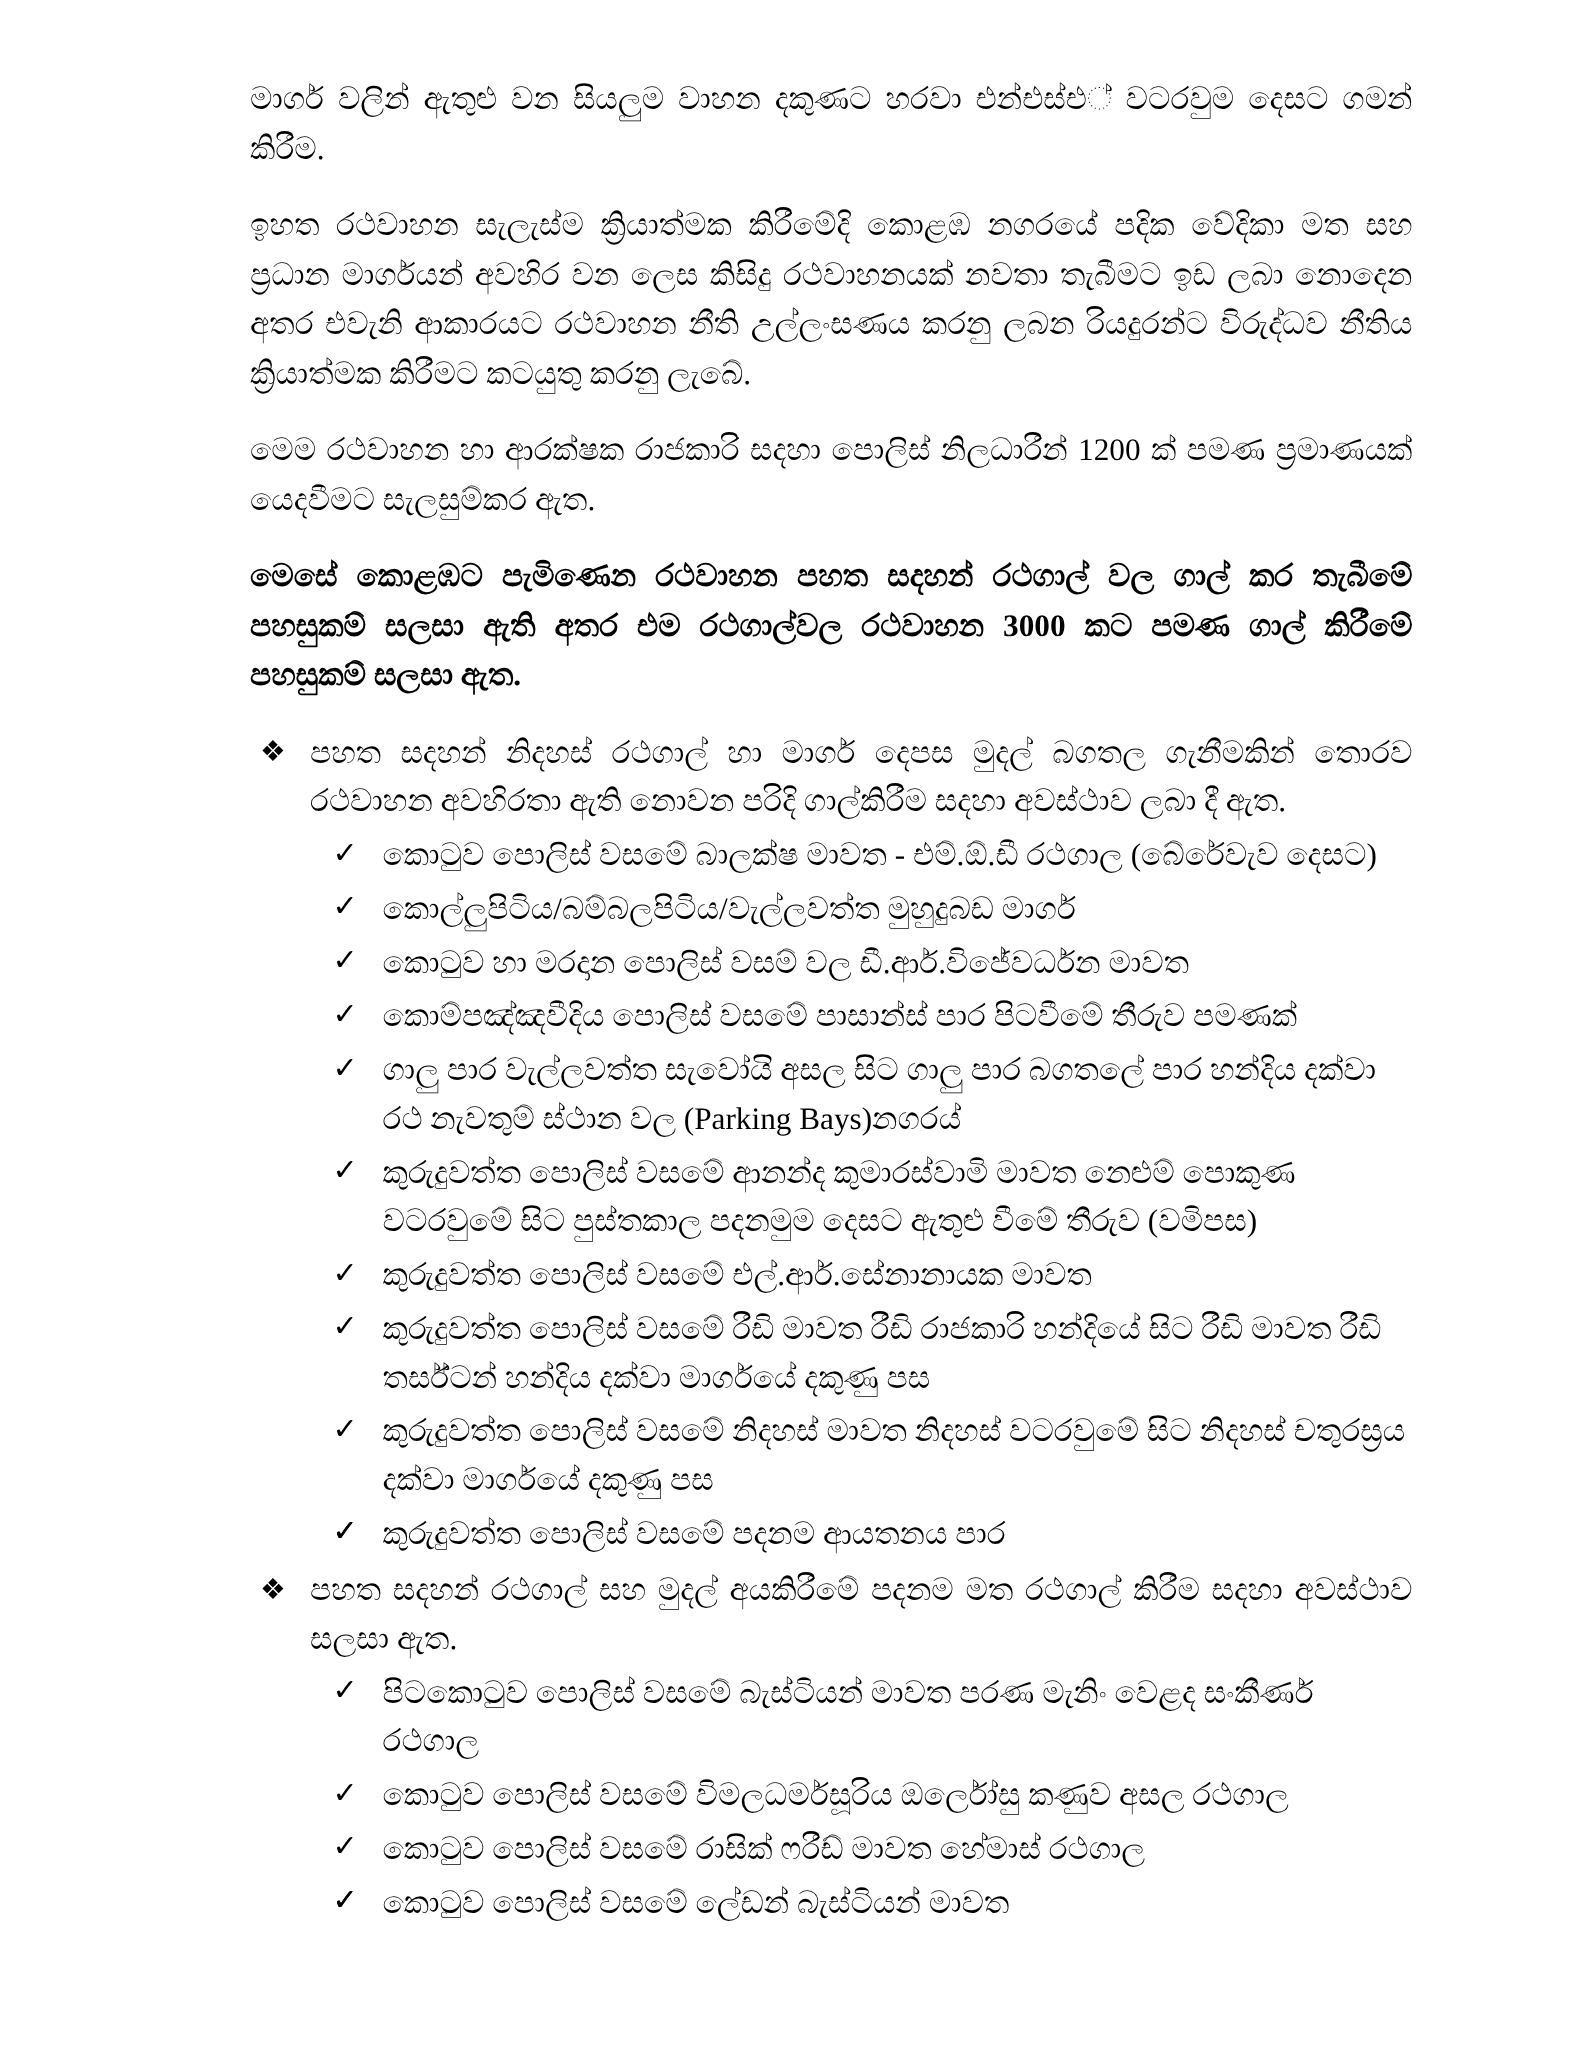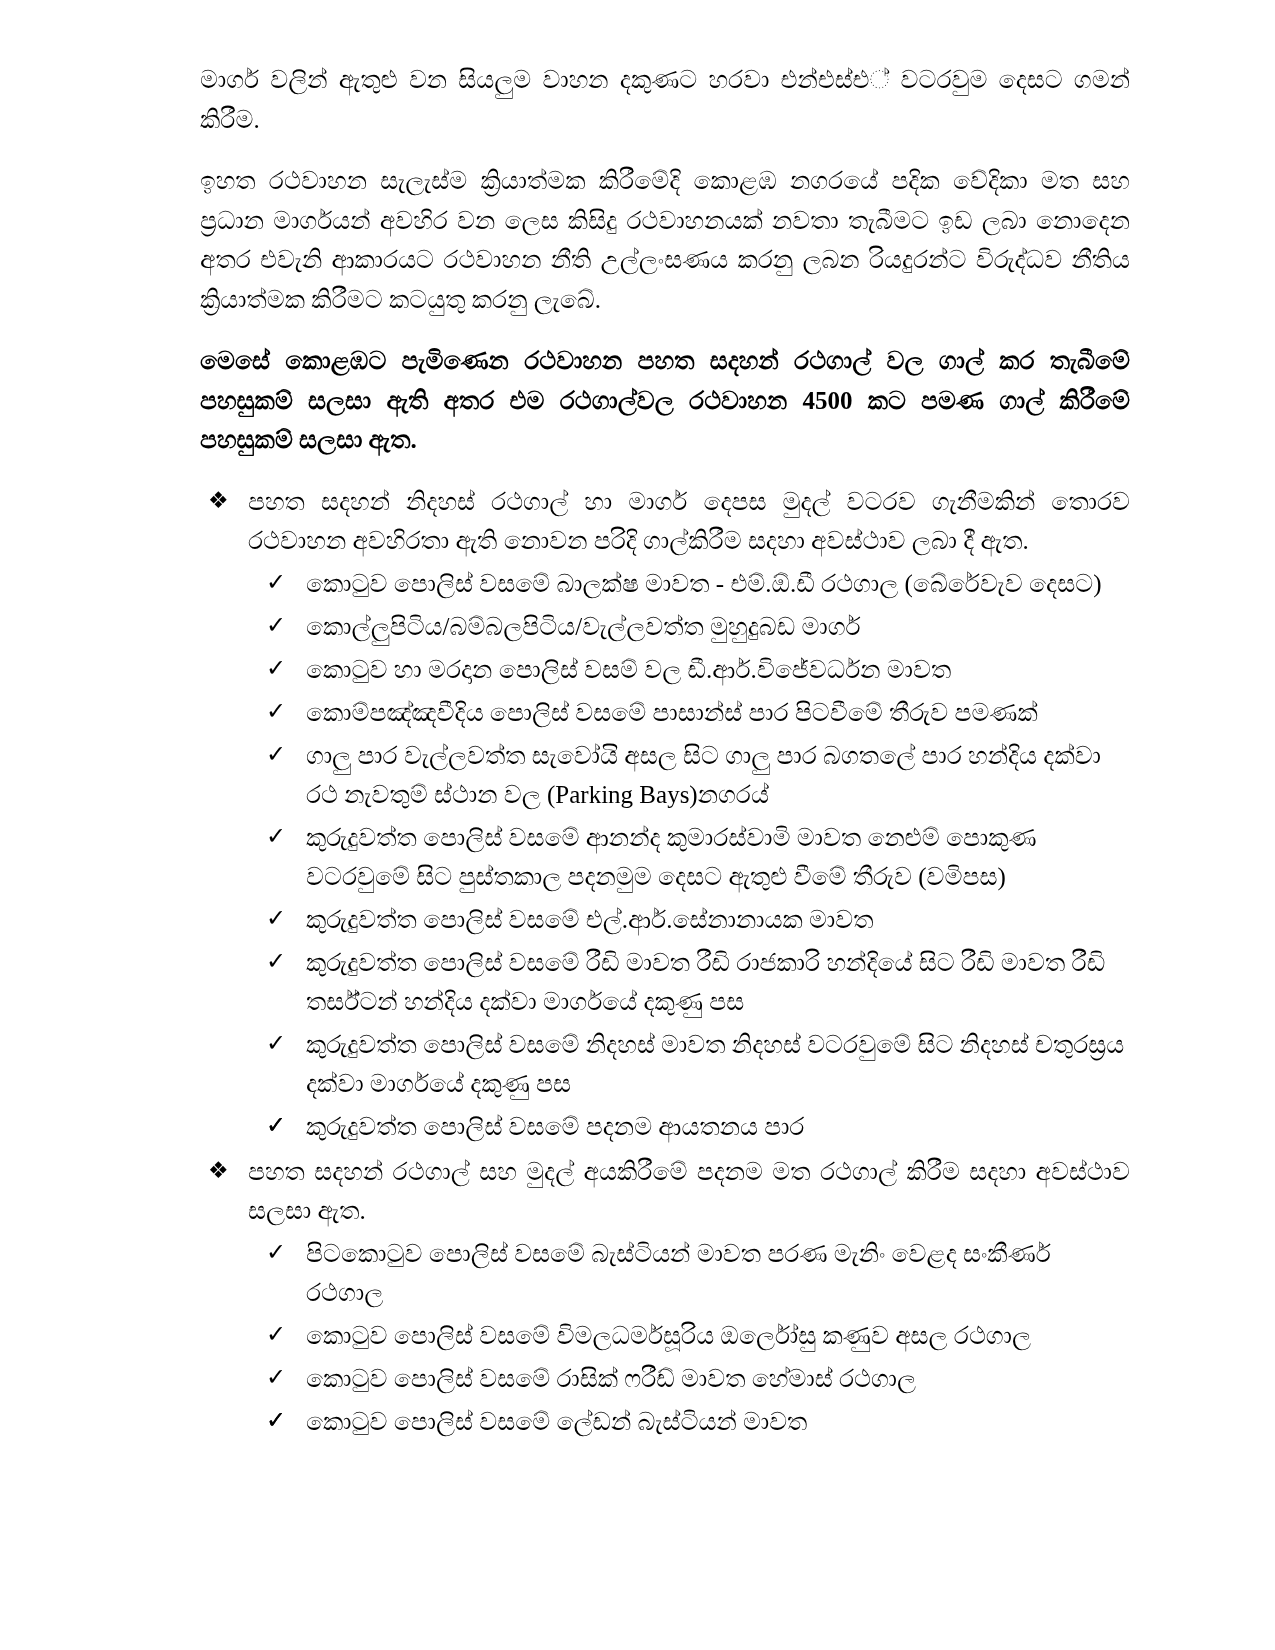--- a/index.html
+++ b/index.html
@@ -71,27 +71,28 @@
     line-height: 1.56;
   }
 </style>
 </head>
 <body>
 
 <div class="page">
 
   <p class="para">මාර්ග වලින් ඇතුළු වන සියලුම වාහන දකුණට හරවා එන්එස්එ් වටරවුම දෙසට ගමන් කිරීම.</p>
   <p class="para">ඉහත රථවාහන සැලැස්ම ක්‍රියාත්මක කිරීමේදි කොළඹ නගරයේ පදික වේදිකා මත සහ ප්‍රධාන මාර්ගයන් අවහිර වන ලෙස කිසිදු රථවාහනයක් නවතා තැබීමට ඉඩ ලබා නොදෙන අතර එවැනි ආකාරයට රථවාහන නීති උල්ලංසණය කරනු ලබන රියදුරන්ට විරුද්ධව නීතිය ක්‍රියාත්මක කිරීමට කටයුතු කරනු ලැබේ.</p>
-  <p class="para bold">මෙසේ කොළඹට පැමිණෙන රථවාහන පහත සදහන් රථගාල් වල ගාල් කර තැබීමේ පහසුකම් සලසා ඇති අතර එම රථගාල්වල රථවාහන 4500 කට පමණ ගාල් කිරීමේ පහසුකම් සලසා ඇත.</p>
+  <p class="para">මෙම රථවාහන හා ආරක්ෂක රාජකාරි සදහා පොලිස් නිලධාරීන් 1200 ක් පමණ ප්‍රමාණයක් යෙදවීමට සැලසුම්කර ඇත.</p>
+  <p class="para bold">මෙසේ කොළඹට පැමිණෙන රථවාහන පහත සදහන් රථගාල් වල ගාල් කර තැබීමේ පහසුකම් සලසා ඇති අතර එම රථගාල්වල රථවාහන 3000 කට පමණ ගාල් කිරීමේ පහසුකම් සලසා ඇත.</p>
 
   <ul class="lvl1-list">
 
     <li class="lvl1-item">
       <span class="marker">❖</span>
-      <span>පහත සදහන් නිදහස් රථගාල් හා මාර්ග දෙපස මුදල් වටරව ගැනීමකින් තොරව රථවාහන අවහිරතා ඇති නොවන පරිදි ගාල්කිරීම සදහා අවස්ථාව ලබා දී ඇත.</span>
+      <span>පහත සදහන් නිදහස් රථගාල් හා මාර්ග දෙපස මුදල් බගතල ගැනීමකින් තොරව රථවාහන අවහිරතා ඇති නොවන පරිදි ගාල්කිරීම සදහා අවස්ථාව ලබා දී ඇත.</span>
 
       <ul class="lvl2-list">
         <li class="lvl2-item">
           <span class="marker">✓</span>
           <span>කොටුව පොලිස් වසමේ බාලක්ෂ මාවත - එම්.ඕ.ඩී රථගාල (බේරේවැව දෙසට)</span>
         </li>
         <li class="lvl2-item">
           <span class="marker">✓</span>
           <span>කොල්ලුපිටිය/බම්බලපිටිය/වැල්ලවත්ත මුහුදුබඩ මාර්ග</span>
         </li>

